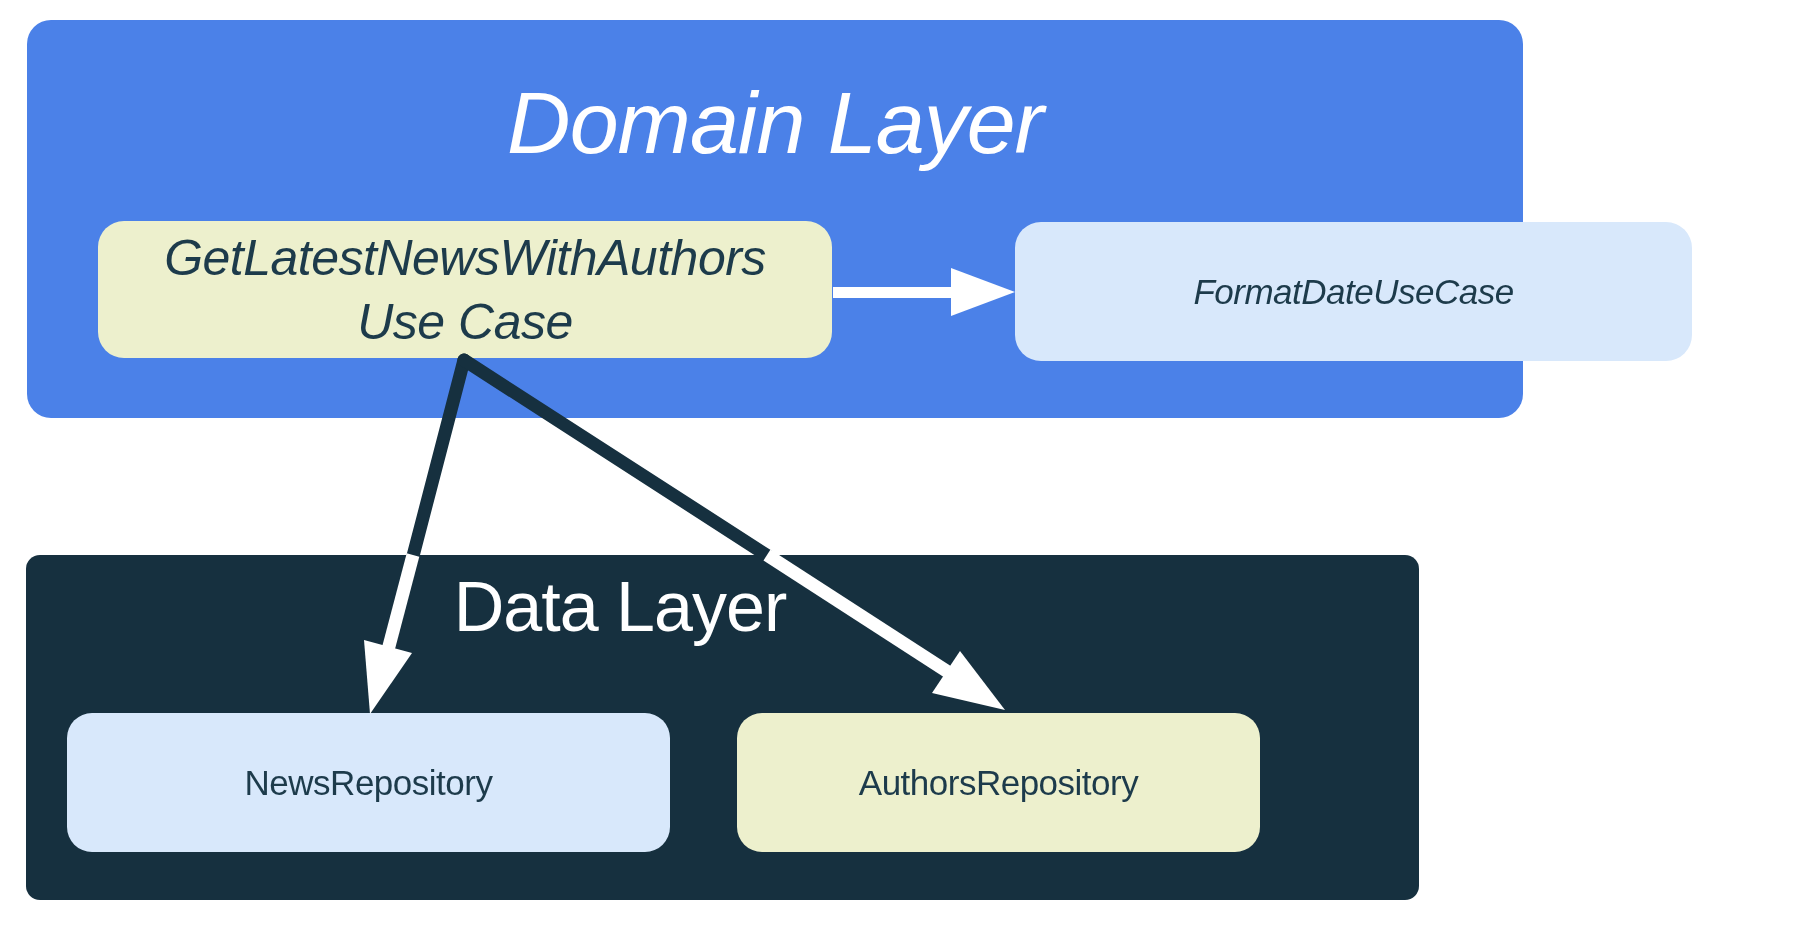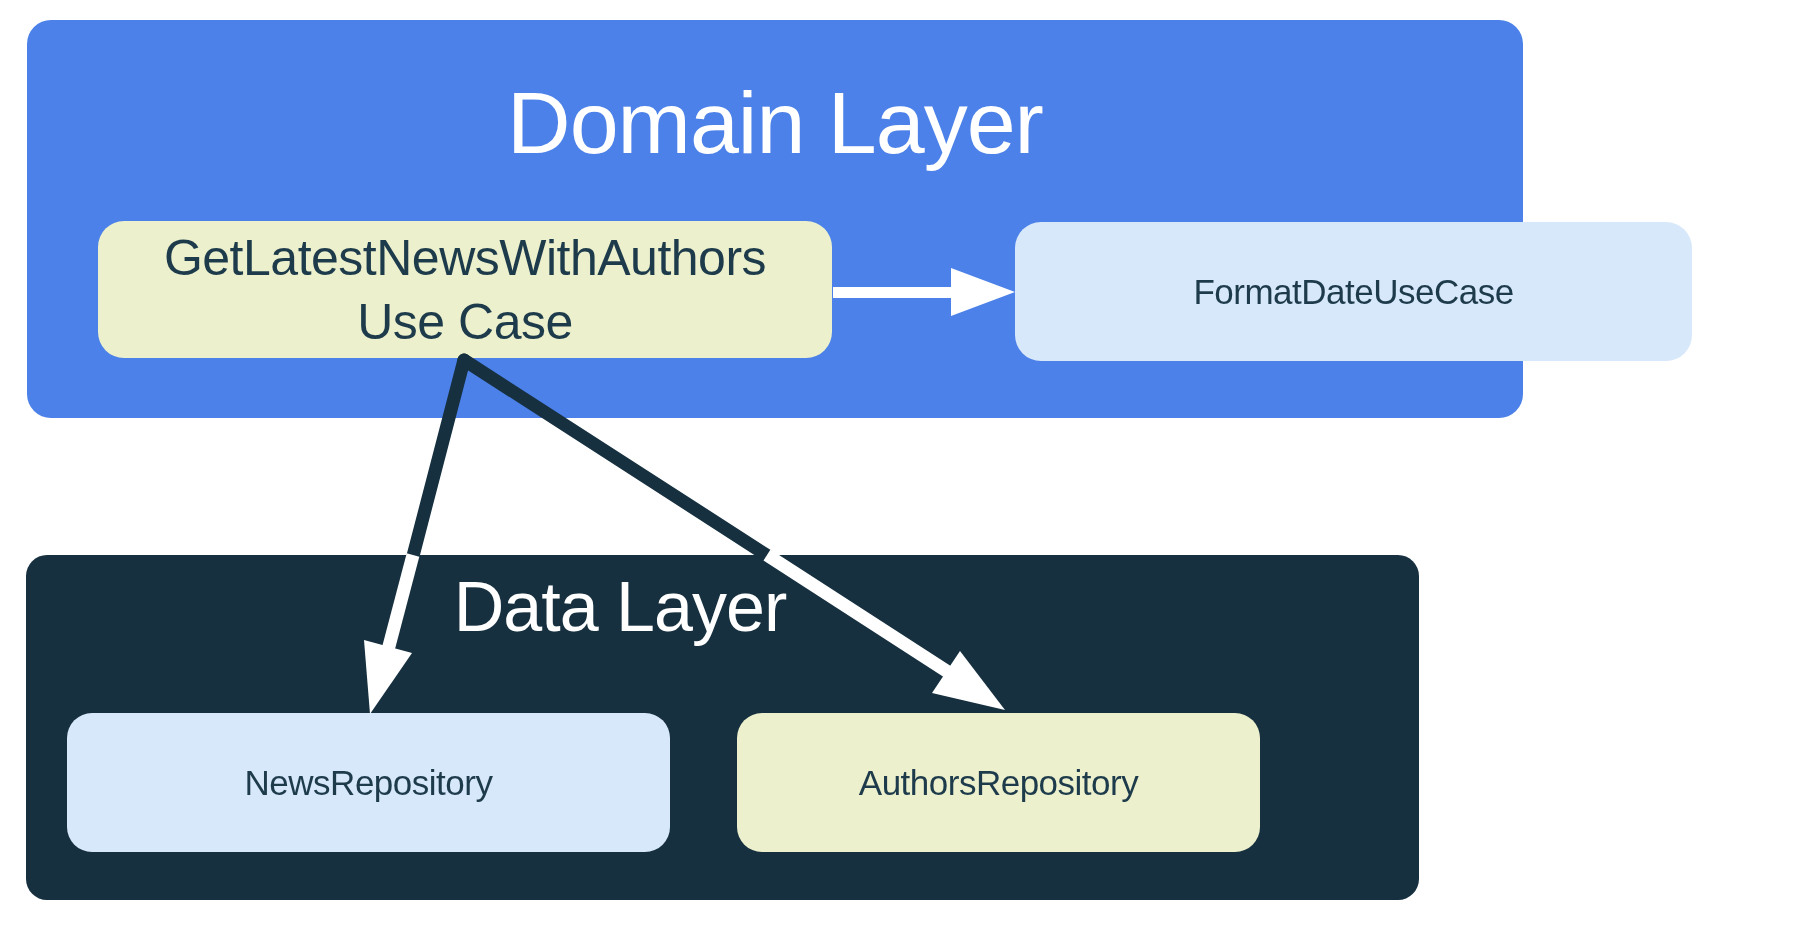--- a/index.html
+++ b/index.html
@@ -18,27 +18,28 @@
   .layer-box {
     position: absolute;
     box-sizing: border-box;
   }
   .layer-box.domain {
     left: 27px;
     top: 20px;
     width: 1496px;
     height: 398px;
     border-radius: 24px;
+    font-style: italic;
   }
   .layer-box.data {
     left: 26px;
     top: 555px;
     width: 1393px;
     height: 345px;
-    border-radius: 21px;
+    border-radius: 14px;
   }
   .layer-title {
     position: absolute;
     white-space: nowrap;
     font-weight: 400;
     letter-spacing: -1px;
   }
   .layer-title.domain-title {
     left: 0;
     width: 100%;

